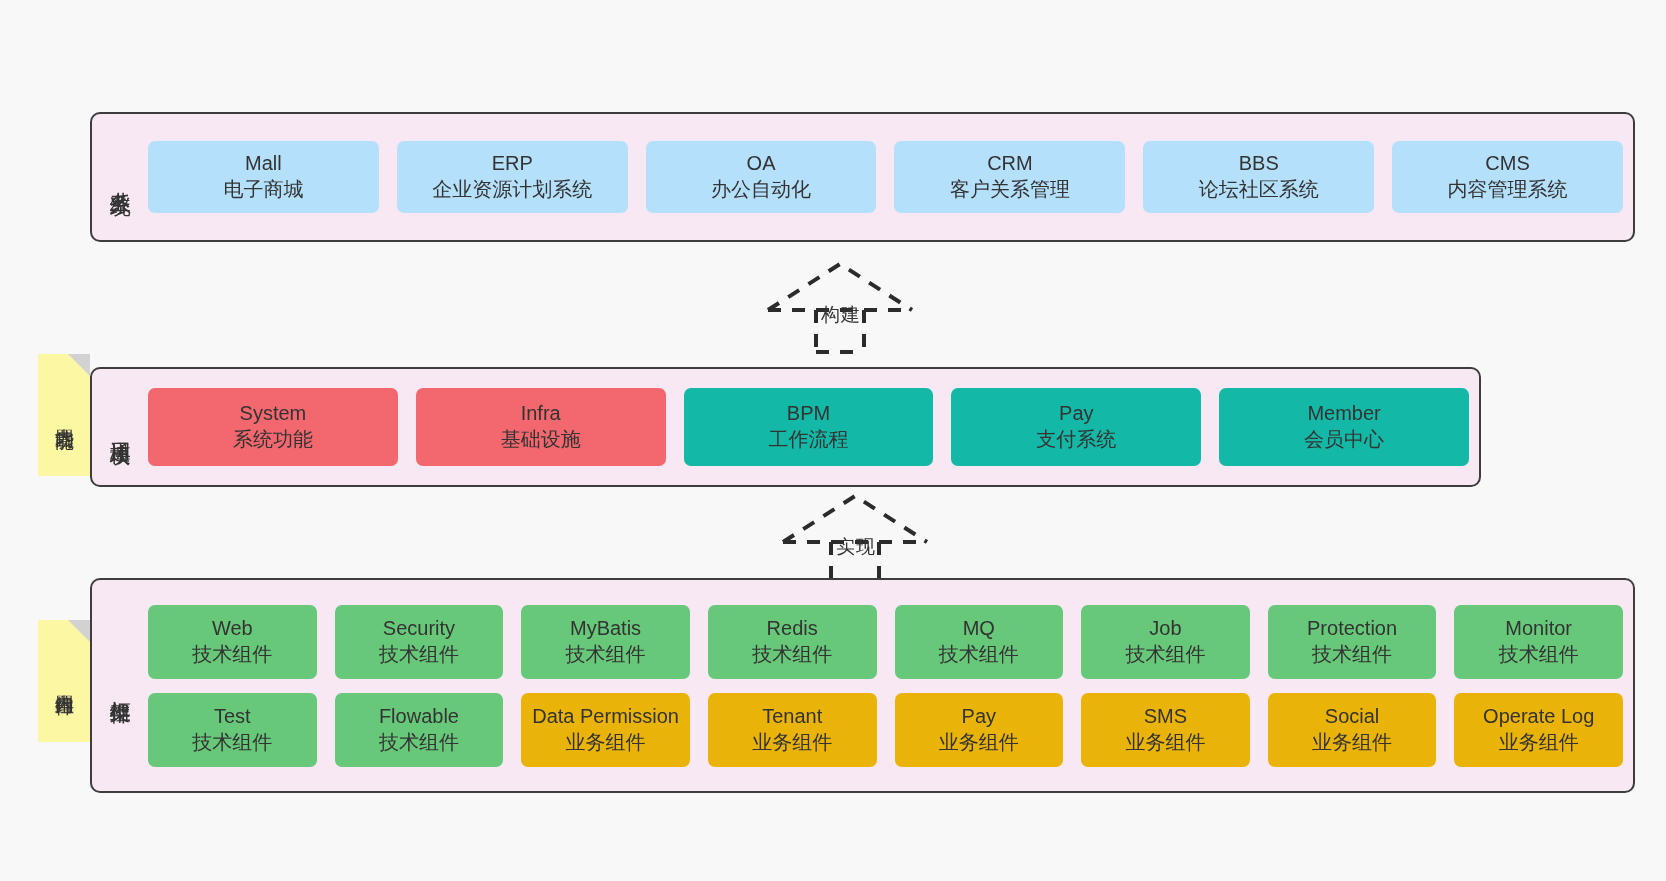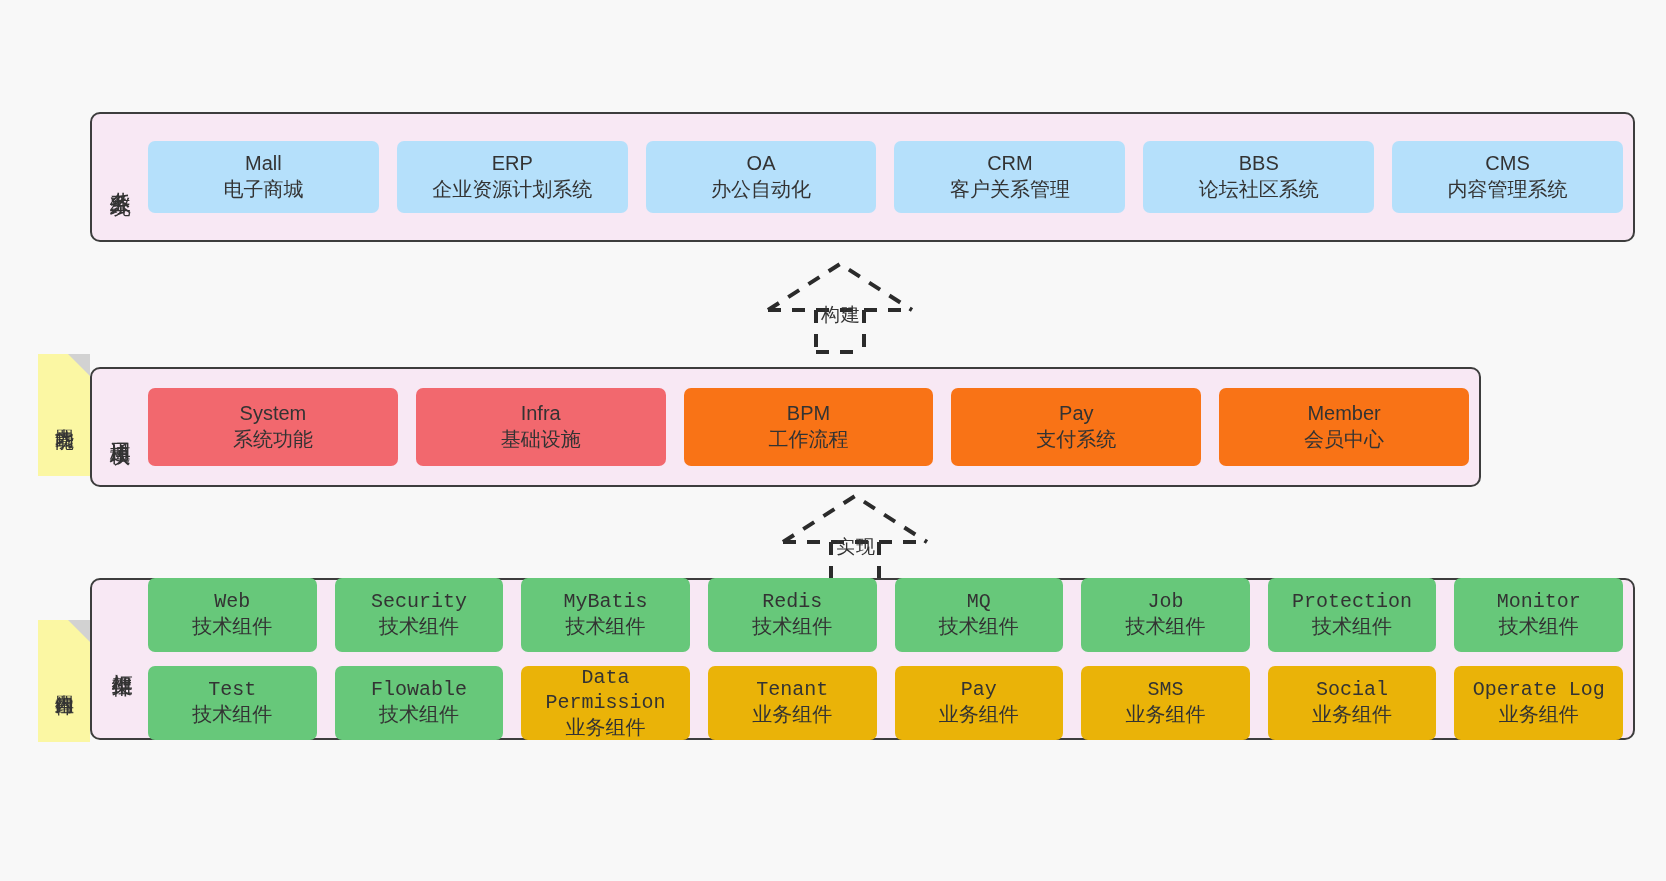--- a/index.html
+++ b/index.html
@@ -64,28 +64,28 @@
     text-align: center;
     line-height: 1.28;
     padding: 20px 6px;
     color: #333333;
   }
   .card .t1 { font-size: 20px; }
   .card .t2 { font-size: 20px; }
 
   .c-blue   { background: #b5e0fb; }
   .c-red    { background: #f2686e; }
-  .c-pink   { background: #f97316; }
+  .c-pink   { background: #14b8a6; }
   .c-green  { background: #67c87a; }
   .c-lgreen { background: #eab308; }
 
   
   #layer-business { left: 90px;  top: 112px; width: 1545px; height: 130px; }
   #layer-common   { left: 90px;  top: 348px; width: 1391px; height: 120px; margin-top: 19px; }
-  #layer-frame    { left: 90px;  top: 578px; width: 1545px; height: 162px; font-family: Liberation Mono, monospace; }
+  #layer-frame    { left: 90px;  top: 578px; width: 1545px; height: 215px; }
 
   #layer-business .card { height: 72px; }
   #layer-common   .card { height: 78px; }
   #layer-frame    .card { height: 74px; }
 
   
   .note {
     position: absolute;
     width: 52px;
     background: #fbf7a3;

